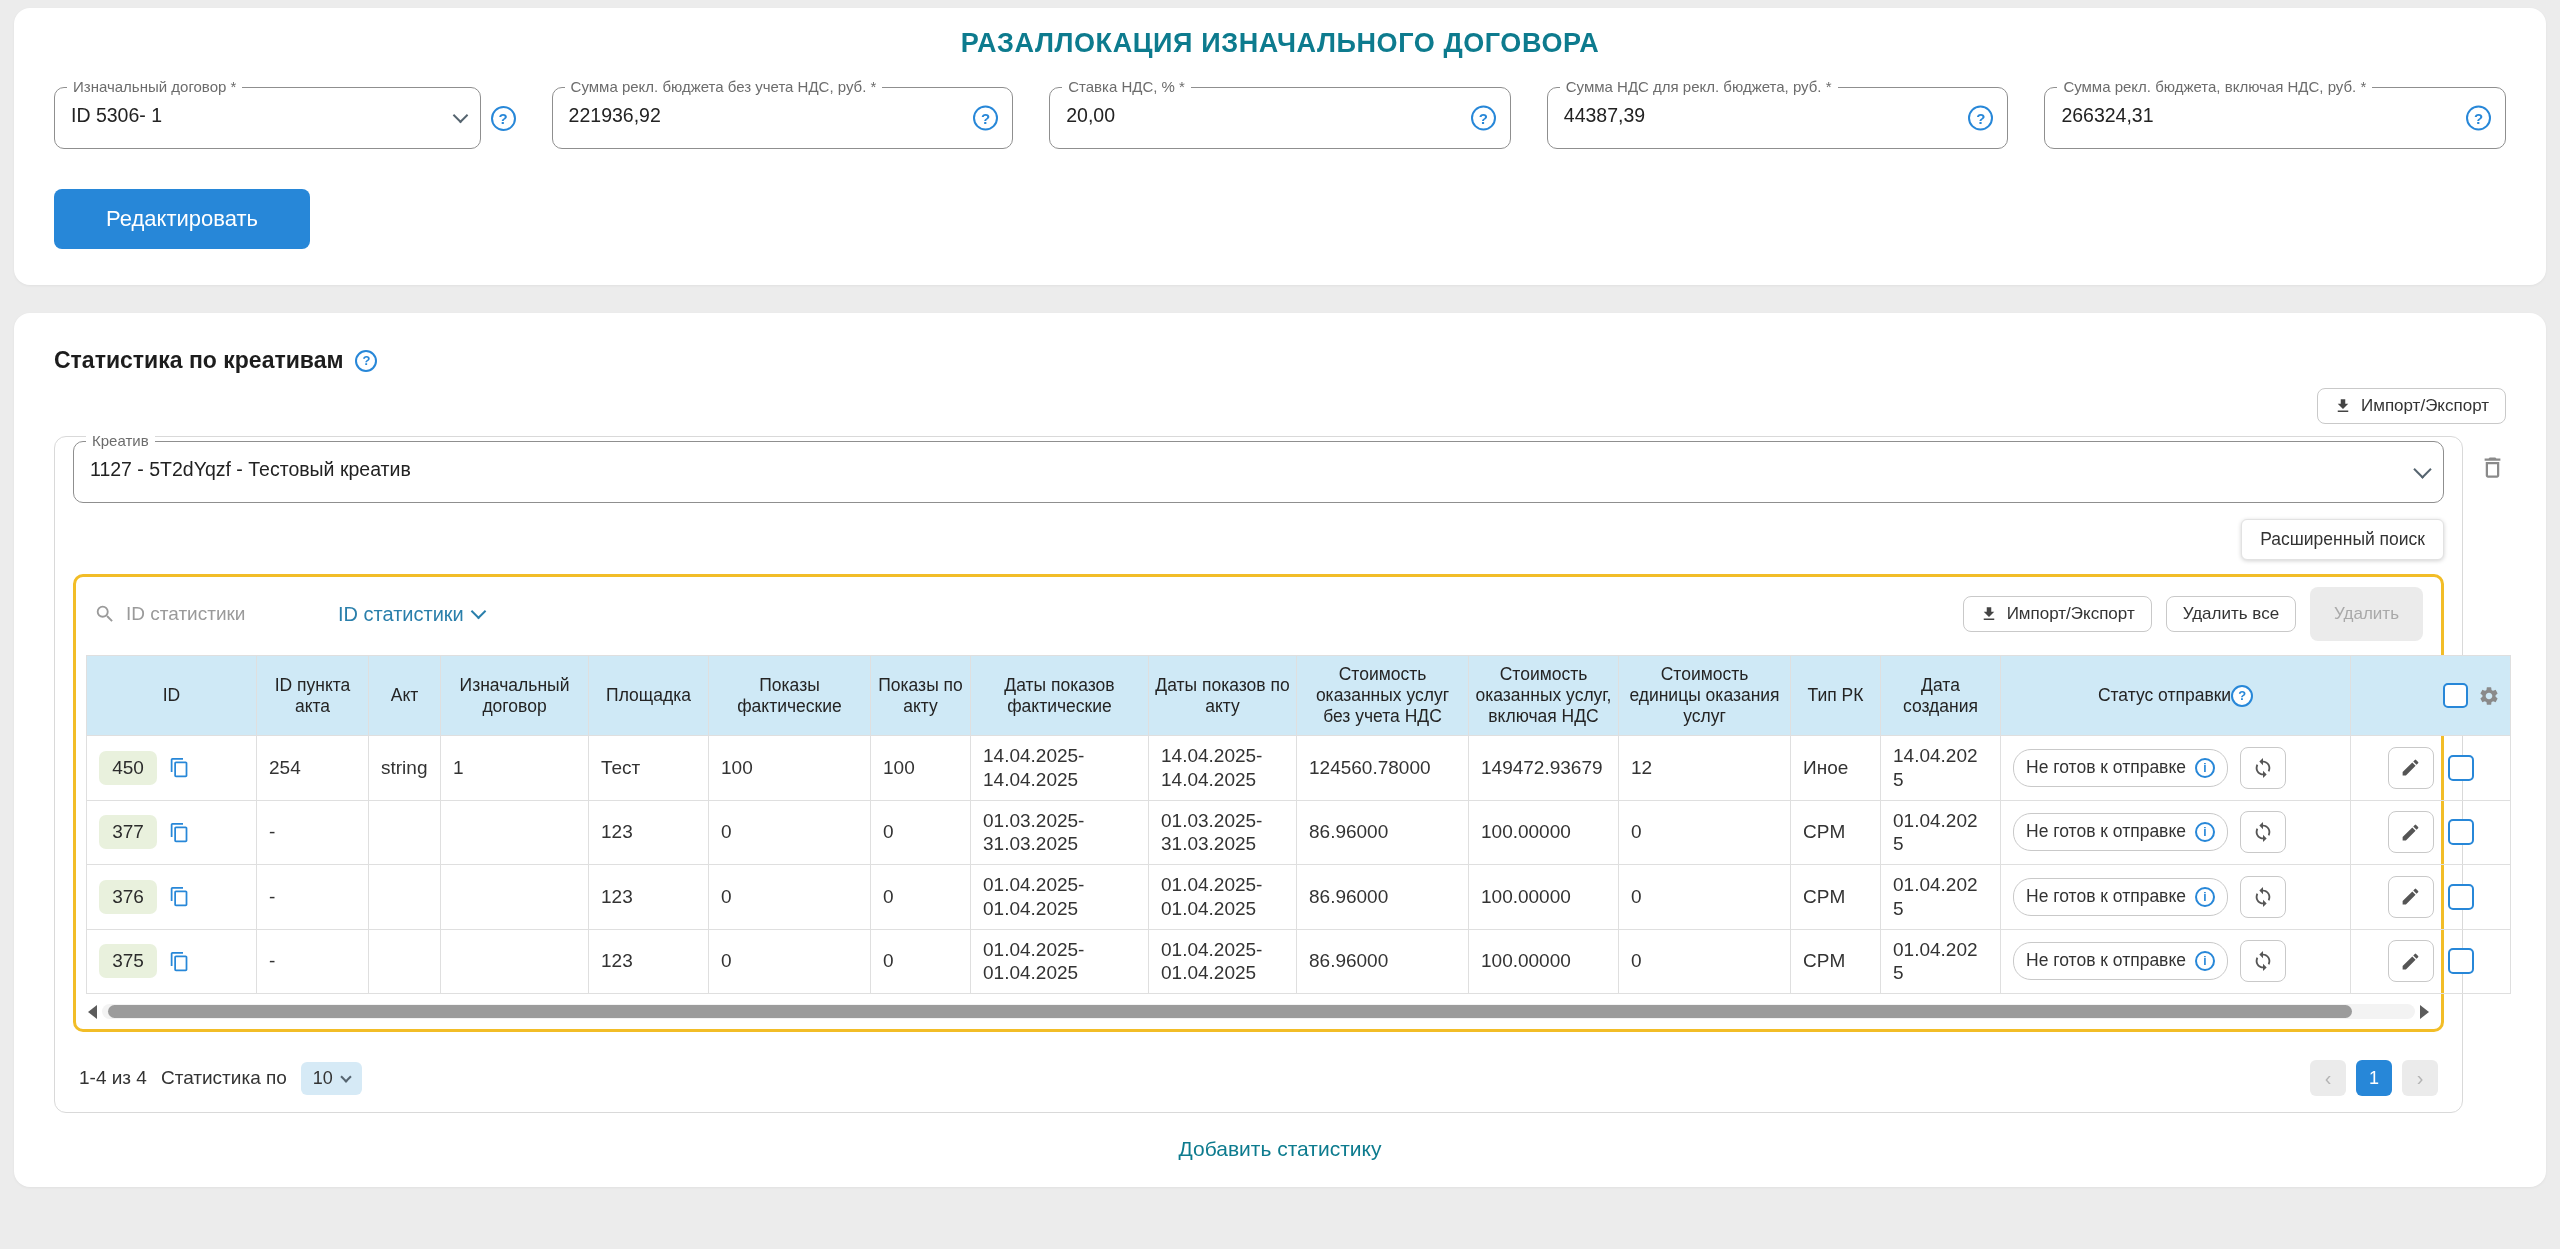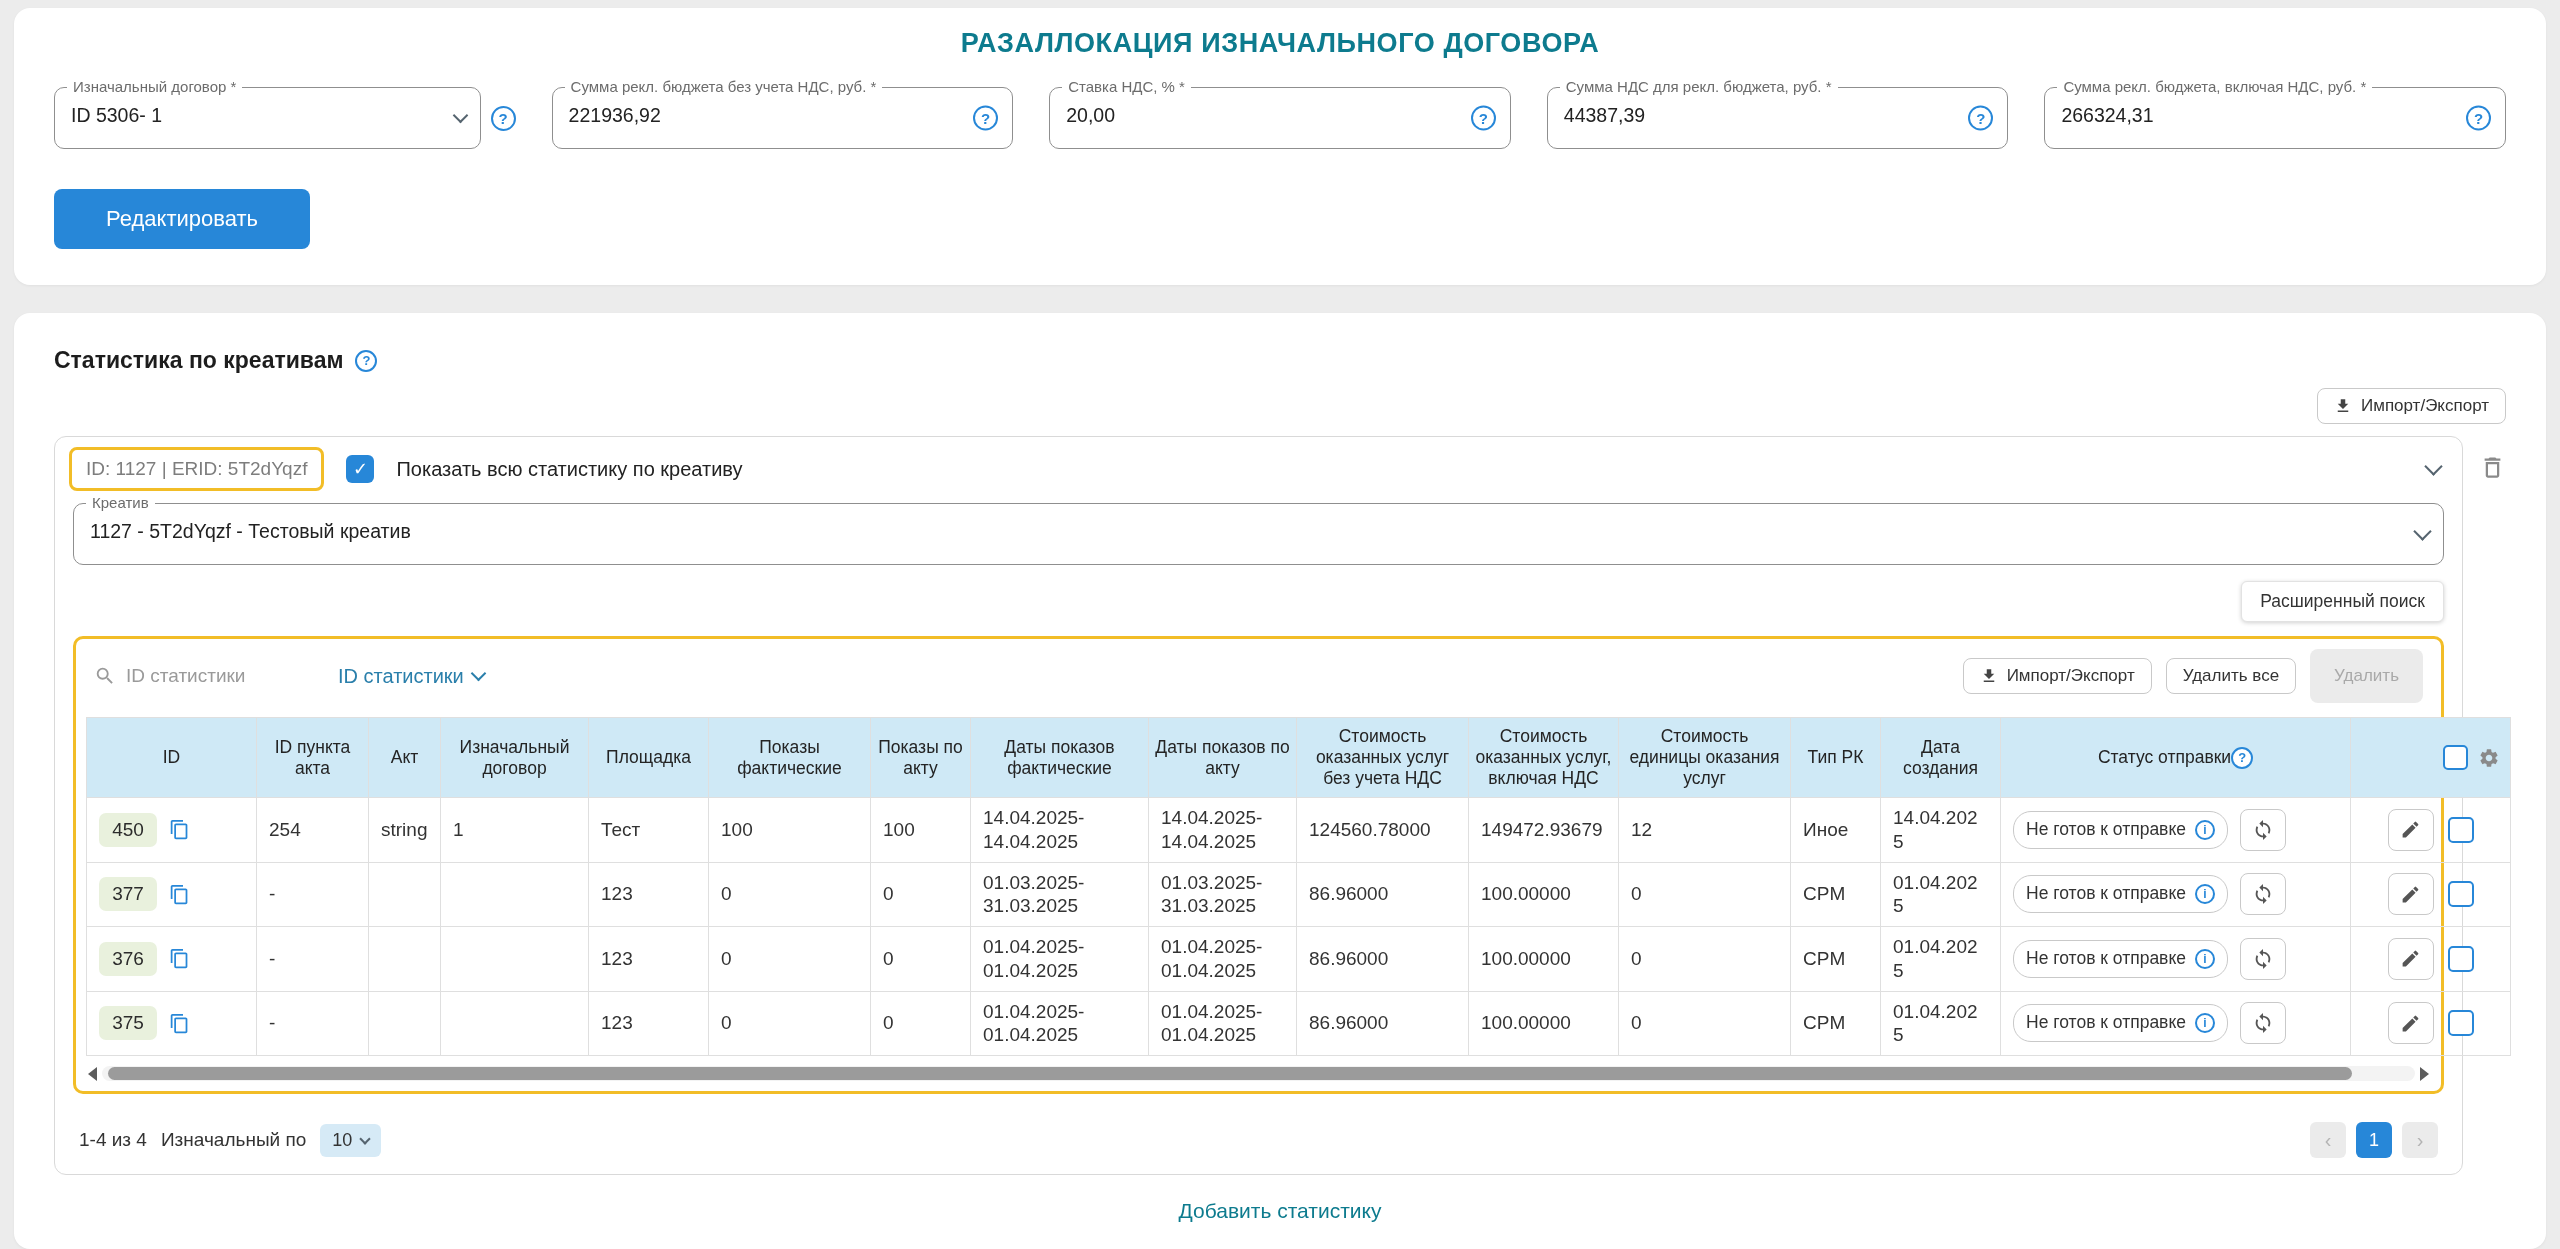--- a/index.html
+++ b/index.html
@@ -176,27 +176,20 @@
         <svg width="18" height="18" viewBox="0 0 24 24">
             <path fill="#444" d="M19 9h-4V3H9v6H5l7 7 7-7zM5 18v2h14v-2H5z"></path>
           </svg>
         <span>Импорт/Экспорт</span>
       </button>
     </div>
 
     <div class="panel-row">
       <div class="panel">
 
-        <div class="panel-header">
-          <span class="creative-chip">ID: 1127 | ERID: 5T2dYqzf</span>
-          <span class="cbx checked">✓</span>
-          <span class="hdr-label">Показать всю статистику по креативу</span>
-          <span class="spacer"></span>
-          <span class="chev big"></span>
-        </div>
 
         <div class="panel-body">
 
           <div class="ffield">
             <span class="flabel">Креатив</span>
             <div class="fvalue">1127 - 5T2dYqzf - Тестовый креатив</div>
             <span class="fic">
                 <span class="chev big"></span>
               </span>
           </div>
@@ -493,21 +486,21 @@
               <div class="hs-track">
                 <div class="hs-thumb"></div>
               </div>
               <span class="hs-arrow right"></span>
             </div>
 
           </div>
 
           <div class="pagination">
             <span>1-4 из 4</span>
-            <span>Изначальный по</span>
+            <span>Статистика по</span>
             <span class="per-page-chip">
               <span>10</span>
               <span class="chev"></span>
             </span>
             <div class="page-chips">
               <span class="page-chip">‹</span>
               <span class="page-chip active">1</span>
               <span class="page-chip">›</span>
             </div>
           </div>

